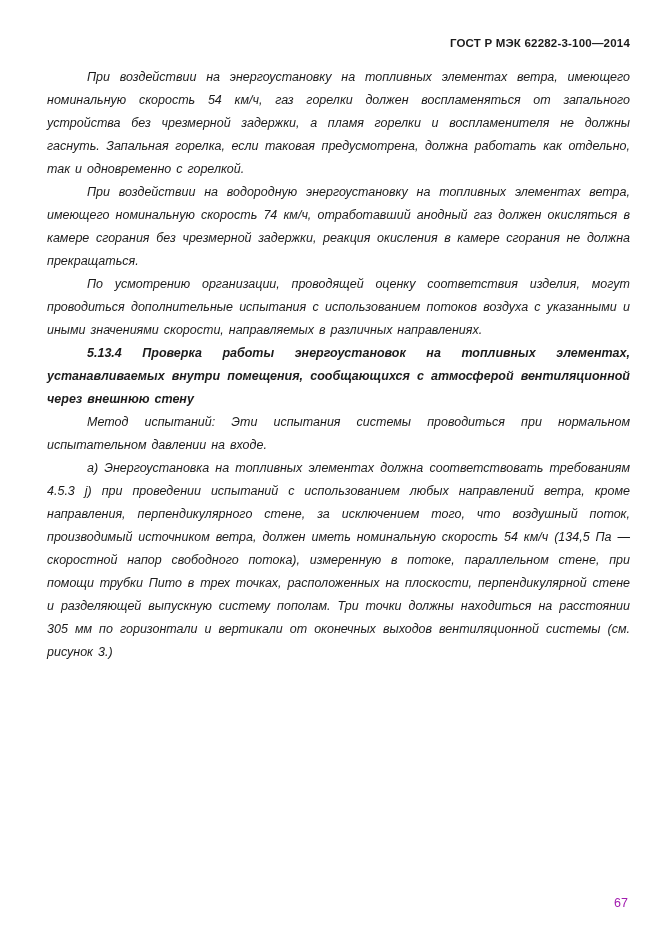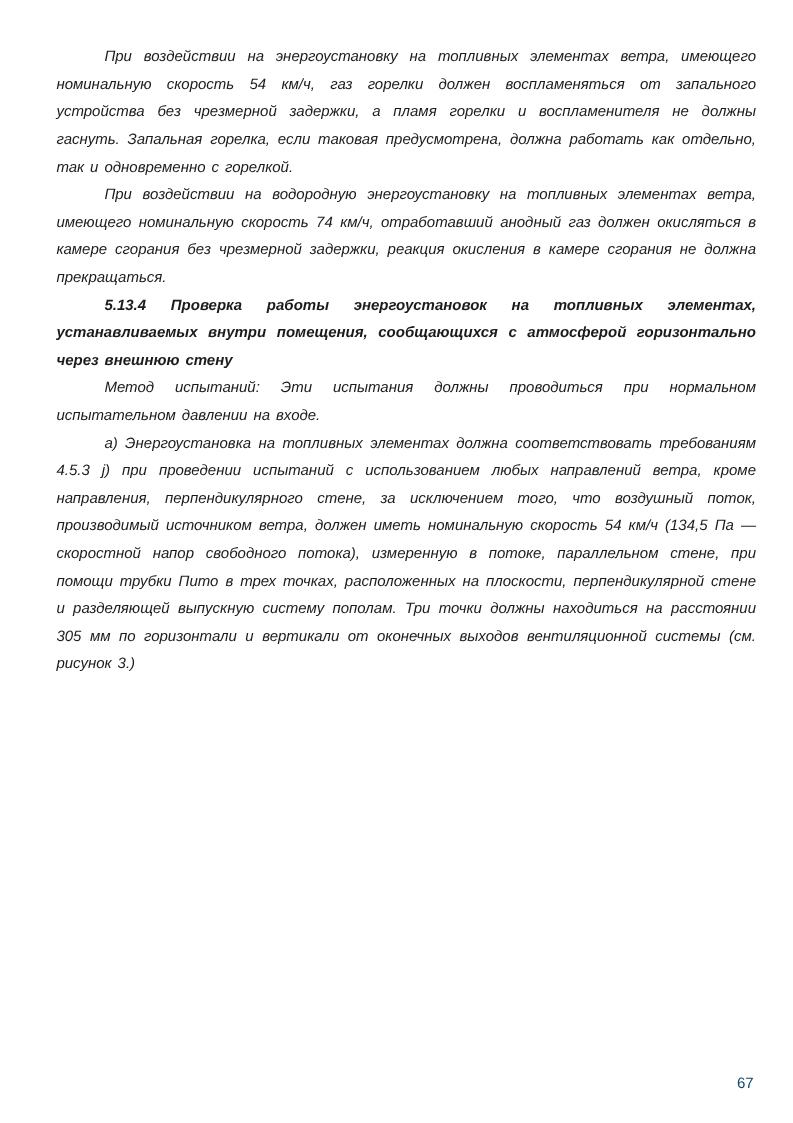--- a/index.html
+++ b/index.html
@@ -39,32 +39,36 @@
     word-spacing: 1.5px;
   }
   .doc-body p.heading {
     font-weight: bold;
   }
   .page-number {
     position: absolute;
     right: 33px;
     bottom: 26px;
     font-size: 12.5px;
-    color: #0c4a6e;
+    color: #a21caf;
   }
 </style>
 </head>
 <body>
 
 <div class="page">
 
+  <div class="doc-header">
+    <span>ГОСТ Р МЭК 62282-3-100—2014</span>
+  </div>
 
   <div class="doc-body">
     <p>При воздействии на энергоустановку на топливных элементах ветра, имеющего номинальную скорость 54 км/ч, газ горелки должен воспламеняться от запального устройства без чрезмерной задержки, а пламя горелки и воспламенителя не должны гаснуть. Запальная горелка, если таковая предусмотрена, должна работать как отдельно, так и одновременно с горелкой.</p>
     <p>При воздействии на водородную энергоустановку на топливных элементах ветра, имеющего номинальную скорость 74 км/ч, отработавший анодный газ должен окисляться в камере сгорания без чрезмерной задержки, реакция окисления в камере сгорания не должна прекращаться.</p>
-    <p class="heading">5.13.4 Проверка работы энергоустановок на топливных элементах, устанавливаемых внутри помещения, сообщающихся с атмосферой горизонтально через внешнюю стену</p>
-    <p>Метод испытаний: Эти испытания должны проводиться при нормальном испытательном давлении на входе.</p>
+    <p>По усмотрению организации, проводящей оценку соответствия изделия, могут проводиться дополнительные испытания с использованием потоков воздуха с указанными и иными значениями скорости, направляемых в различных направлениях.</p>
+    <p class="heading">5.13.4 Проверка работы энергоустановок на топливных элементах, устанавливаемых внутри помещения, сообщающихся с атмосферой вентиляционной через внешнюю стену</p>
+    <p>Метод испытаний: Эти испытания системы проводиться при нормальном испытательном давлении на входе.</p>
     <p>а) Энергоустановка на топливных элементах должна соответствовать требованиям 4.5.3 j) при проведении испытаний с использованием любых направлений ветра, кроме направления, перпендикулярного стене, за исключением того, что воздушный поток, производимый источником ветра, должен иметь номинальную скорость 54 км/ч (134,5 Па — скоростной напор свободного потока), измеренную в потоке, параллельном стене, при помощи трубки Пито в трех точках, расположенных на плоскости, перпендикулярной стене и разделяющей выпускную систему пополам. Три точки должны находиться на расстоянии 305 мм по горизонтали и вертикали от оконечных выходов вентиляционной системы (см. рисунок 3.)</p>
   </div>
 
   <div class="page-number">67</div>
 
 </div>
 
 </body></html>

